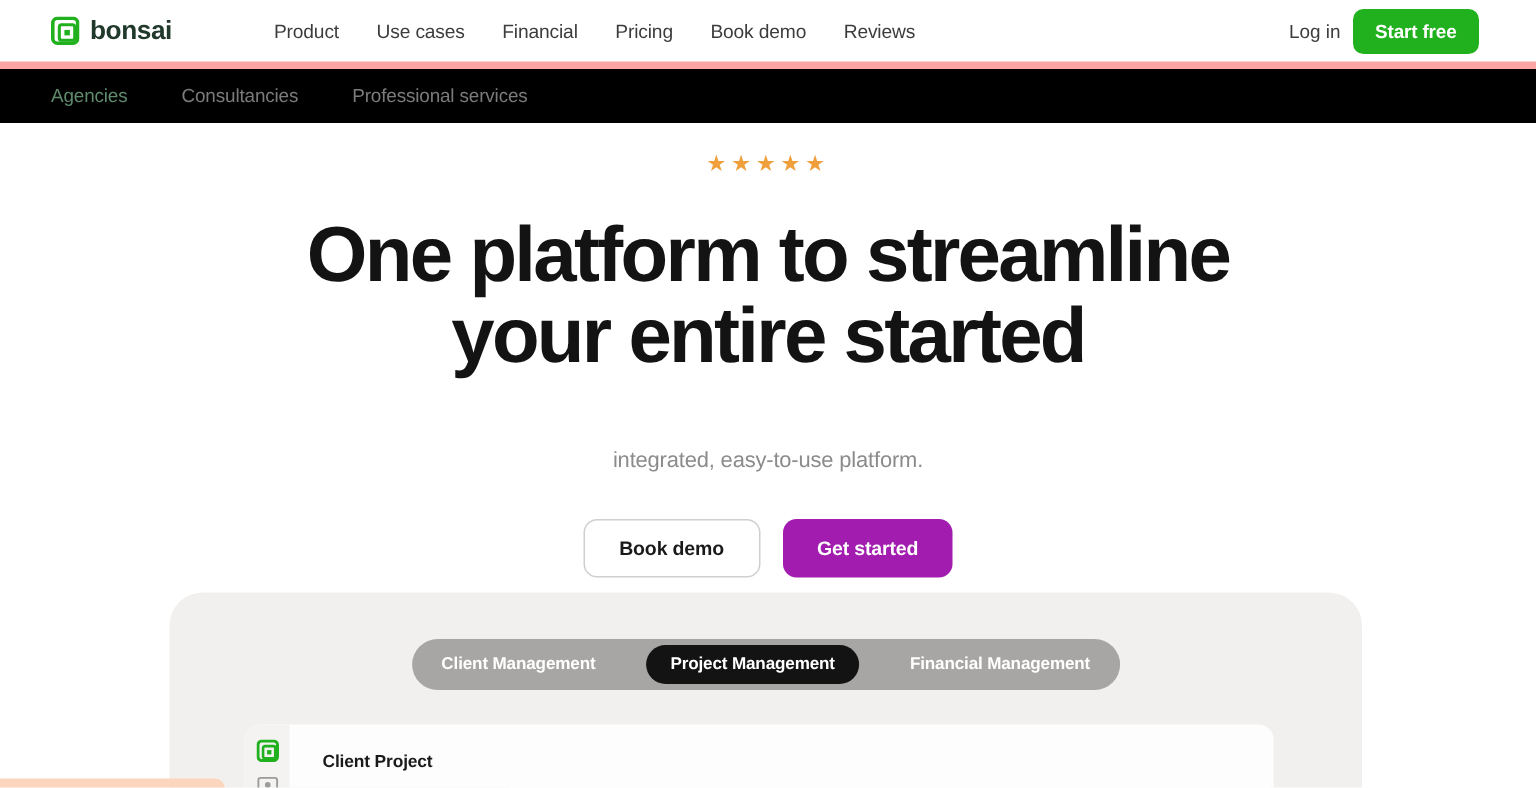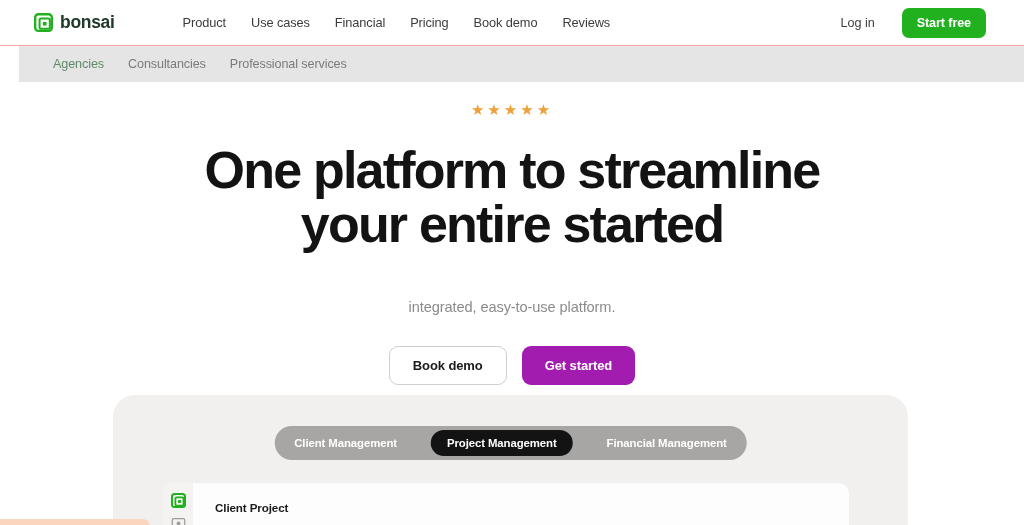--- a/index.html
+++ b/index.html
@@ -16,21 +16,21 @@
     color: #1a1a1a;
     position: relative;
   }
 
   
   .site-header {
     height: 46px;
     display: flex;
     align-items: center;
     padding: 0 38px 0 34px;
-    border-bottom: 1px solid #fca5a5;
+    border-bottom: 5px solid #fca5a5;
     background: #fff;
     position: relative;
   }
 
   .brand {
     display: flex;
     align-items: center;
     gap: 7px;
     cursor: pointer;
   }
@@ -57,21 +57,21 @@
     color: #3c3c3c;
     text-decoration: none;
     white-space: nowrap;
     letter-spacing: -0.1px;
   }
 
   .header-right {
     margin-left: auto;
     display: flex;
     align-items: center;
-    gap: 27px;
+    gap: 8px;
   }
   .login-link {
     font-size: 12.6px;
     color: #3c3c3c;
     text-decoration: none;
     white-space: nowrap;
   }
   .btn-start {
     background: #21b01e;
     color: #fff;
@@ -84,24 +84,23 @@
     letter-spacing: -0.1px;
     white-space: nowrap;
     font-family: inherit;
   }
 
   
   .sub-nav {
     height: 36px;
     display: flex;
     align-items: center;
-    gap: 24px;
+    gap: 36px;
     padding: 0 34px;
-    background: #e5e5e5;
-    margin-left: 19px;
+    background: #000000;
   }
   .sub-nav a {
     font-size: 12.6px;
     text-decoration: none;
     color: #7b7b7b;
     white-space: nowrap;
     letter-spacing: -0.1px;
   }
   .sub-nav a.active { color: #5f8a6b; }
 

